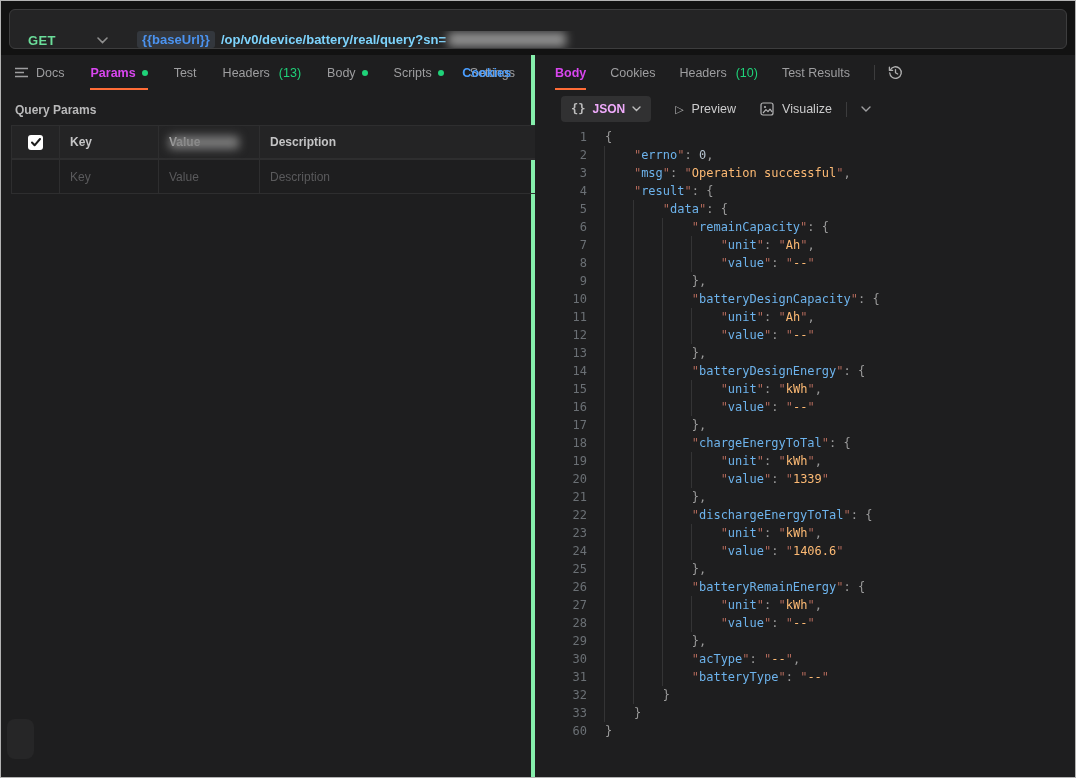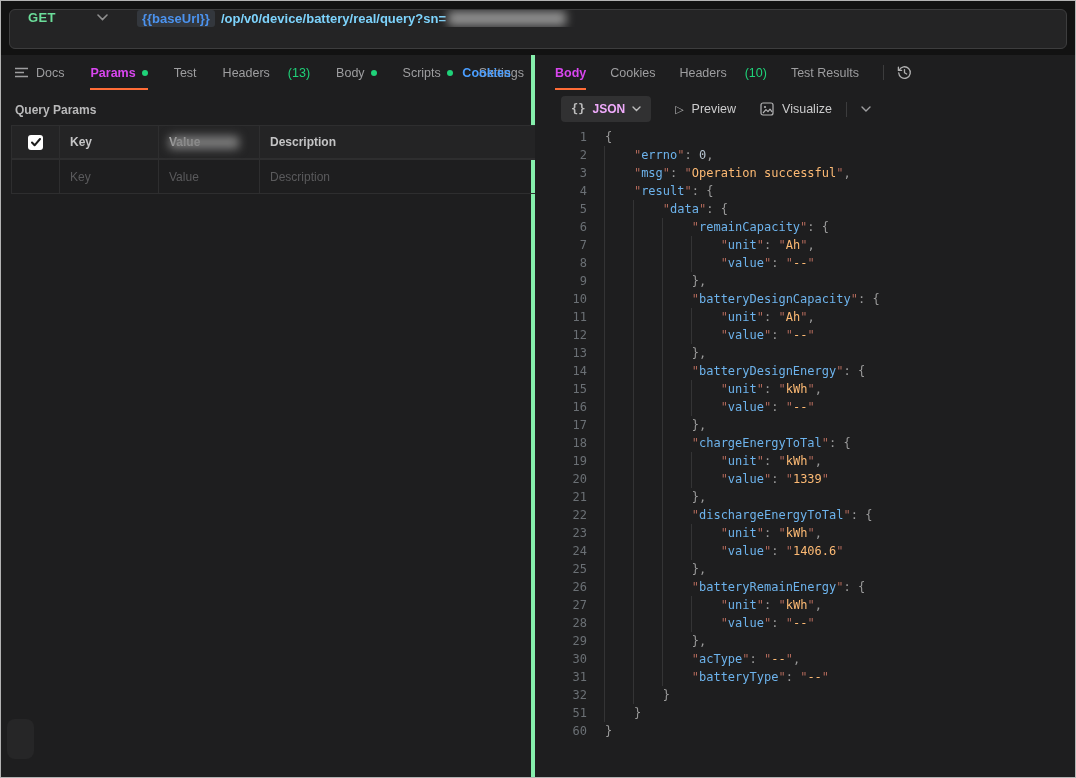--- a/index.html
+++ b/index.html
@@ -2,41 +2,41 @@
 <html><head>
 <meta charset="utf-8">
 <style>
   * { margin:0; padding:0; box-sizing:border-box; }
   html,body { width:1076px; height:778px; background:#000; }
   body { font-family:"Liberation Sans", sans-serif; color:#d4d4d4; }
   .frame { position:relative; width:1076px; height:778px; border:1px solid #b3b3b3; background:#1e1e1f; overflow:hidden; }
 
   
   .header { position:absolute; top:0; left:0; right:0; height:54px; background:#121212; }
-  .request-bar { position:absolute; top:8px; left:8px; right:8px; height:40px; background:#242425; border:1px solid #3d3d3e; border-radius:6px; display:flex; align-items:flex-start; }
+  .request-bar { position:absolute; top:8px; left:8px; right:8px; height:40px; background:#242425; border:1px solid #3d3d3e; border-radius:6px; display:flex; align-items:flex-end; }
   .method-select { width:112px; display:flex; align-items:center; justify-content:space-between; padding:0 14px 0 18px; cursor:pointer; }
   .method-label { color:#6bdd9a; font-weight:700; font-size:13px; letter-spacing:.3px; }
   .bar-divider { width:1px; background:#3d3d3e; margin:0; }
   .url-field { flex:1; display:flex; align-items:center; padding:0 14px; font-size:13px; overflow:hidden; white-space:nowrap; }
   .baseurl-chip { background:#33373d; color:#4b93f0; border-radius:3px; padding:1px 5px; font-weight:600; margin-right:6px; }
   .url-text { color:#7dd3fc; font-weight:600; }
   .blur-blob { display:inline-block; background:#8f8f8f; border-radius:3px; filter:blur(5px); vertical-align:middle; }
   .url-blob { width:118px; height:15px; margin-left:2px; }
 
   
   .main { position:absolute; top:54px; left:0; right:0; bottom:0; display:flex; }
   .left-panel { position:relative; width:534px; border-right:4px solid #86efac; background:#1e1e1f; }
   .right-panel { position:relative; flex:1; background:#1e1e1f; }
 
   
   .tabs-row { display:flex; align-items:center; height:35px; padding:0 14px; position:relative; }
   .tab { position:relative; display:flex; align-items:center; gap:6px; height:35px; margin-right:26px; font-size:12.5px; color:#9e9ea0; cursor:pointer; }
   .tab.active { color:#d946ef; font-weight:700; }
   .tab.active::after { content:""; position:absolute; left:0; right:0; bottom:0; height:2px; background:#ff6c37; }
-  .tab .count { color:#1fd279; margin-left:12px; }
+  .tab .count { color:#1fd279; margin-left:3px; }
   .tab .dot { width:6px; height:6px; border-radius:50%; background:#1fd279; }
   .cookies-link { position:absolute; right:20px; color:#4a9eff; font-size:12.5px; font-weight:700; cursor:pointer; }
   .docs-icon { display:inline-flex; margin-right:2px; }
 
   
   .section-title { margin:13px 0 10px 14px; font-size:12px; font-weight:700; color:#b9b9ba; }
   .qp-table { position:absolute; left:10px; top:70px; width:641px; border:1px solid #2e2e2f; border-bottom:1px solid #2e2e2f; font-size:12px; }
   .qp-row { display:flex; align-items:stretch; border-bottom:1px solid #2e2e2f; height:33px; }
   .qp-row.header { background:#242425; color:#c4c4c5; font-weight:700; }
   .qp-row.data { height:34px; color:#f0f0f0; font-weight:600; }
@@ -274,20 +274,20 @@
             <div>23</div>
             <div>24</div>
             <div>25</div>
             <div>26</div>
             <div>27</div>
             <div>28</div>
             <div>29</div>
             <div>30</div>
             <div>31</div>
             <div>32</div>
-            <div>51</div>
+            <div>33</div>
             <div>60</div>
           </div>
         <div class="codecol"><div class="code-line"><span class="jp">{</span></div><div class="code-line"><span class="ig">    </span><span class="jq">"</span><span class="jk">errno</span><span class="jq">"</span><span class="jp">:</span> <span class="jn">0</span><span class="jp">,</span></div><div class="code-line"><span class="ig">    </span><span class="jq">"</span><span class="jk">msg</span><span class="jq">"</span><span class="jp">:</span> <span class="jq">"</span><span class="js">Operation successful</span><span class="jq">"</span><span class="jp">,</span></div><div class="code-line"><span class="ig">    </span><span class="jq">"</span><span class="jk">result</span><span class="jq">"</span><span class="jp">:</span> <span class="jp">{</span></div><div class="code-line"><span class="ig">    </span><span class="ig">    </span><span class="jq">"</span><span class="jk">data</span><span class="jq">"</span><span class="jp">:</span> <span class="jp">{</span></div><div class="code-line"><span class="ig">    </span><span class="ig">    </span><span class="ig">    </span><span class="jq">"</span><span class="jk">remainCapacity</span><span class="jq">"</span><span class="jp">:</span> <span class="jp">{</span></div><div class="code-line"><span class="ig">    </span><span class="ig">    </span><span class="ig">    </span><span class="ig">    </span><span class="jq">"</span><span class="jk">unit</span><span class="jq">"</span><span class="jp">:</span> <span class="jq">"</span><span class="js">Ah</span><span class="jq">"</span><span class="jp">,</span></div><div class="code-line"><span class="ig">    </span><span class="ig">    </span><span class="ig">    </span><span class="ig">    </span><span class="jq">"</span><span class="jk">value</span><span class="jq">"</span><span class="jp">:</span> <span class="jq">"</span><span class="js">--</span><span class="jq">"</span></div><div class="code-line"><span class="ig">    </span><span class="ig">    </span><span class="ig">    </span><span class="jp">}</span><span class="jp">,</span></div><div class="code-line"><span class="ig">    </span><span class="ig">    </span><span class="ig">    </span><span class="jq">"</span><span class="jk">batteryDesignCapacity</span><span class="jq">"</span><span class="jp">:</span> <span class="jp">{</span></div><div class="code-line"><span class="ig">    </span><span class="ig">    </span><span class="ig">    </span><span class="ig">    </span><span class="jq">"</span><span class="jk">unit</span><span class="jq">"</span><span class="jp">:</span> <span class="jq">"</span><span class="js">Ah</span><span class="jq">"</span><span class="jp">,</span></div><div class="code-line"><span class="ig">    </span><span class="ig">    </span><span class="ig">    </span><span class="ig">    </span><span class="jq">"</span><span class="jk">value</span><span class="jq">"</span><span class="jp">:</span> <span class="jq">"</span><span class="js">--</span><span class="jq">"</span></div><div class="code-line"><span class="ig">    </span><span class="ig">    </span><span class="ig">    </span><span class="jp">}</span><span class="jp">,</span></div><div class="code-line"><span class="ig">    </span><span class="ig">    </span><span class="ig">    </span><span class="jq">"</span><span class="jk">batteryDesignEnergy</span><span class="jq">"</span><span class="jp">:</span> <span class="jp">{</span></div><div class="code-line"><span class="ig">    </span><span class="ig">    </span><span class="ig">    </span><span class="ig">    </span><span class="jq">"</span><span class="jk">unit</span><span class="jq">"</span><span class="jp">:</span> <span class="jq">"</span><span class="js">kWh</span><span class="jq">"</span><span class="jp">,</span></div><div class="code-line"><span class="ig">    </span><span class="ig">    </span><span class="ig">    </span><span class="ig">    </span><span class="jq">"</span><span class="jk">value</span><span class="jq">"</span><span class="jp">:</span> <span class="jq">"</span><span class="js">--</span><span class="jq">"</span></div><div class="code-line"><span class="ig">    </span><span class="ig">    </span><span class="ig">    </span><span class="jp">}</span><span class="jp">,</span></div><div class="code-line"><span class="ig">    </span><span class="ig">    </span><span class="ig">    </span><span class="jq">"</span><span class="jk">chargeEnergyToTal</span><span class="jq">"</span><span class="jp">:</span> <span class="jp">{</span></div><div class="code-line"><span class="ig">    </span><span class="ig">    </span><span class="ig">    </span><span class="ig">    </span><span class="jq">"</span><span class="jk">unit</span><span class="jq">"</span><span class="jp">:</span> <span class="jq">"</span><span class="js">kWh</span><span class="jq">"</span><span class="jp">,</span></div><div class="code-line"><span class="ig">    </span><span class="ig">    </span><span class="ig">    </span><span class="ig">    </span><span class="jq">"</span><span class="jk">value</span><span class="jq">"</span><span class="jp">:</span> <span class="jq">"</span><span class="js">1339</span><span class="jq">"</span></div><div class="code-line"><span class="ig">    </span><span class="ig">    </span><span class="ig">    </span><span class="jp">}</span><span class="jp">,</span></div><div class="code-line"><span class="ig">    </span><span class="ig">    </span><span class="ig">    </span><span class="jq">"</span><span class="jk">dischargeEnergyToTal</span><span class="jq">"</span><span class="jp">:</span> <span class="jp">{</span></div><div class="code-line"><span class="ig">    </span><span class="ig">    </span><span class="ig">    </span><span class="ig">    </span><span class="jq">"</span><span class="jk">unit</span><span class="jq">"</span><span class="jp">:</span> <span class="jq">"</span><span class="js">kWh</span><span class="jq">"</span><span class="jp">,</span></div><div class="code-line"><span class="ig">    </span><span class="ig">    </span><span class="ig">    </span><span class="ig">    </span><span class="jq">"</span><span class="jk">value</span><span class="jq">"</span><span class="jp">:</span> <span class="jq">"</span><span class="js">1406.6</span><span class="jq">"</span></div><div class="code-line"><span class="ig">    </span><span class="ig">    </span><span class="ig">    </span><span class="jp">}</span><span class="jp">,</span></div><div class="code-line"><span class="ig">    </span><span class="ig">    </span><span class="ig">    </span><span class="jq">"</span><span class="jk">batteryRemainEnergy</span><span class="jq">"</span><span class="jp">:</span> <span class="jp">{</span></div><div class="code-line"><span class="ig">    </span><span class="ig">    </span><span class="ig">    </span><span class="ig">    </span><span class="jq">"</span><span class="jk">unit</span><span class="jq">"</span><span class="jp">:</span> <span class="jq">"</span><span class="js">kWh</span><span class="jq">"</span><span class="jp">,</span></div><div class="code-line"><span class="ig">    </span><span class="ig">    </span><span class="ig">    </span><span class="ig">    </span><span class="jq">"</span><span class="jk">value</span><span class="jq">"</span><span class="jp">:</span> <span class="jq">"</span><span class="js">--</span><span class="jq">"</span></div><div class="code-line"><span class="ig">    </span><span class="ig">    </span><span class="ig">    </span><span class="jp">}</span><span class="jp">,</span></div><div class="code-line"><span class="ig">    </span><span class="ig">    </span><span class="ig">    </span><span class="jq">"</span><span class="jk">acType</span><span class="jq">"</span><span class="jp">:</span> <span class="jq">"</span><span class="js">--</span><span class="jq">"</span><span class="jp">,</span></div><div class="code-line"><span class="ig">    </span><span class="ig">    </span><span class="ig">    </span><span class="jq">"</span><span class="jk">batteryType</span><span class="jq">"</span><span class="jp">:</span> <span class="jq">"</span><span class="js">--</span><span class="jq">"</span></div><div class="code-line"><span class="ig">    </span><span class="ig">    </span><span class="jp">}</span></div><div class="code-line"><span class="ig">    </span><span class="jp">}</span></div><div class="code-line"><span class="jp">}</span></div></div>
       </div>
     </section>
   </div>
 </div>
 
 </body></html>

